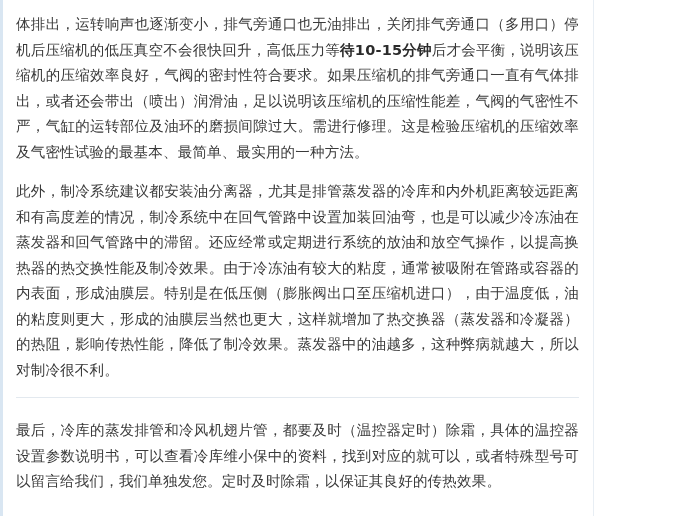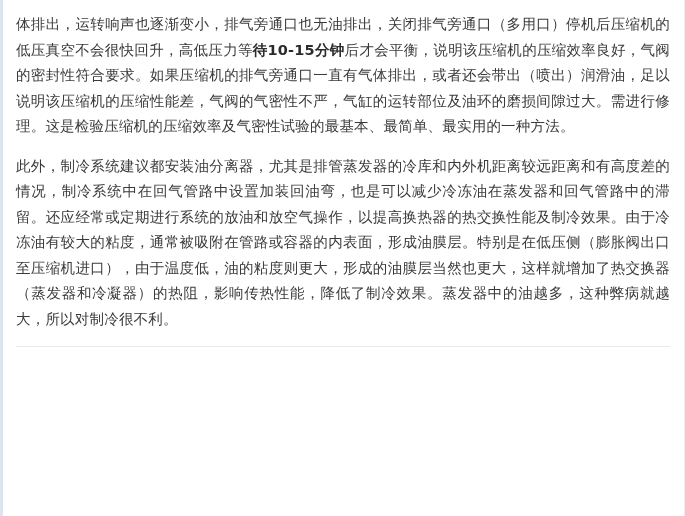--- a/index.html
+++ b/index.html
@@ -9,21 +9,21 @@
   }
   body {
     width: 685px;
     height: 516px;
     font-family: "DejaVu Sans", "Liberation Sans", sans-serif;
     color: #333333;
     overflow: hidden;
   }
   .page {
     position: relative;
-    width: 685px;
+    width: 594px;
     height: 516px;
     box-sizing: border-box;
     background: #ffffff;
     border-left: 3px solid #d9e6f2;
     border-right: 1px solid #e8eef4;
   }
   .content {
     box-sizing: border-box;
     padding: 10px 14px 0 13px;
   }
@@ -61,15 +61,20 @@
     <p class="para">
       <span>体排出，运转响声也逐渐变小，排气旁通口也无油排出，关闭排气旁通口（多用口）停机后压缩机的低压真空不会很快回升，高低压力等</span><span class="bold-emph">待10-15分钟</span><span>后才会平衡，说明该压缩机的压缩效率良好，气阀的密封性符合要求。如果压缩机的排气旁通口一直有气体排出，或者还会带出（喷出）润滑油，足以说明该压缩机的压缩性能差，气阀的气密性不严，气缸的运转部位及油环的磨损间隙过大。需进行修理。这是检验压缩机的压缩效率及气密性试验的最基本、最简单、最实用的一种方法。</span>
     </p>
 
     <p class="para">
       <span>此外，制冷系统建议都安装油分离器，尤其是排管蒸发器的冷库和内外机距离较远距离和有高度差的情况，制冷系统中在回气管路中设置加装回油弯，也是可以减少冷冻油在蒸发器和回气管路中的滞留。还应经常或定期进行系统的放油和放空气操作，以提高换热器的热交换性能及制冷效果。由于冷冻油有较大的粘度，通常被吸附在管路或容器的内表面，形成油膜层。特别是在低压侧（膨胀阀出口至压缩机进口），由于温度低，油的粘度则更大，形成的油膜层当然也更大，这样就增加了热交换器（蒸发器和冷凝器）的热阻，影响传热性能，降低了制冷效果。蒸发器中的油越多，这种弊病就越大，所以对制冷很不利。</span>
     </p>
 
     <div class="divider"></div>
 
+    <div class="last-block">
+      <p class="para">
+        <span>最后，冷库的蒸发排管和冷风机翅片管，都要及时（温控器定时）除霜，具体的温控器设置参数说明书，可以查看冷库维小保中的资料，找到对应的就可以，或者特殊型号可以留言给我们，我们单独发您。定时及时除霜，以保证其良好的传热效果。</span>
+      </p>
+    </div>
 
   </div>
 </div>
 
 </body></html>

